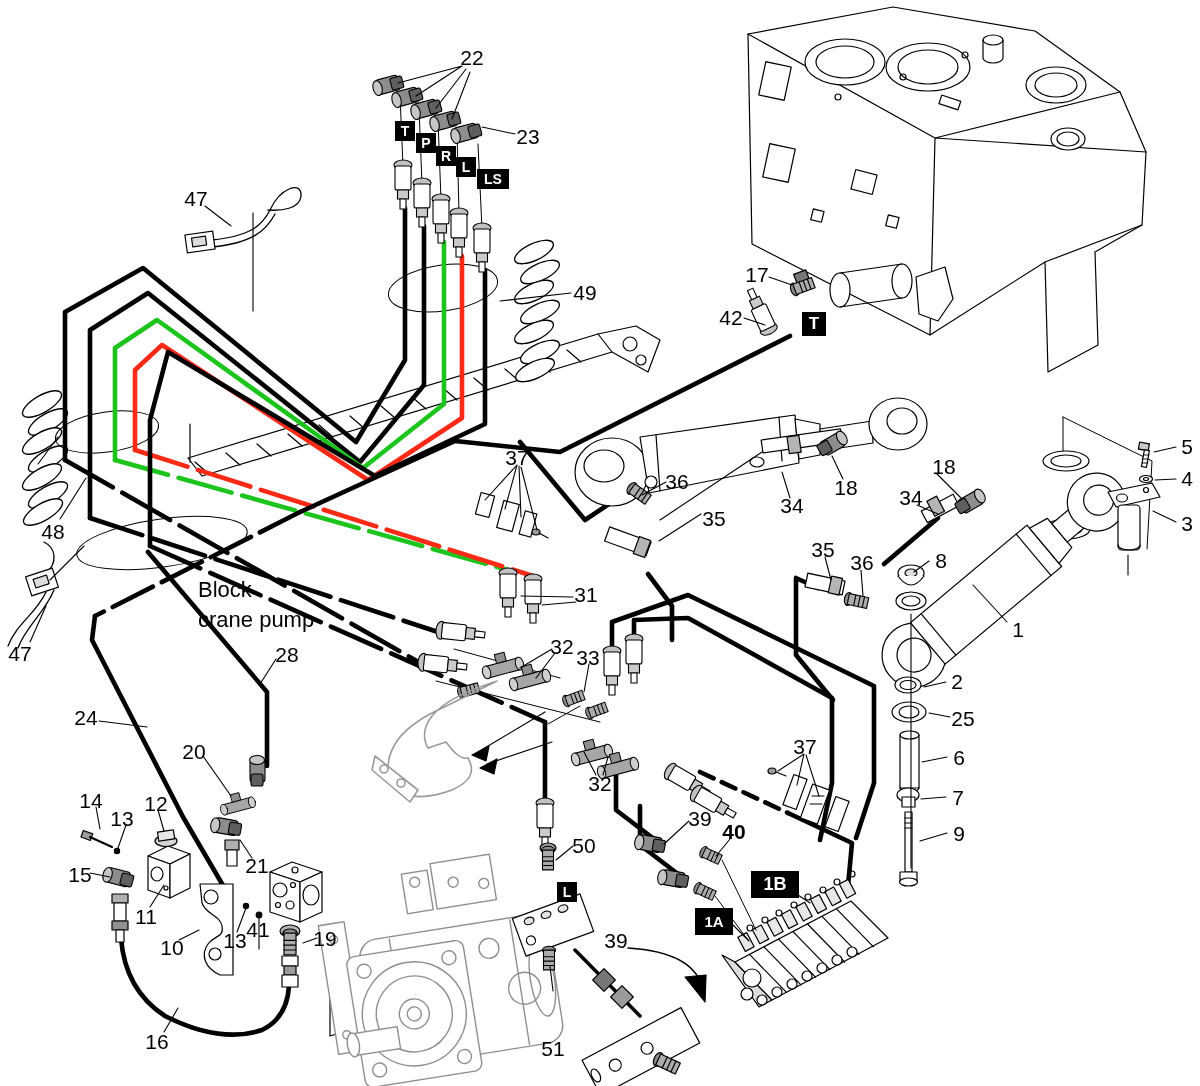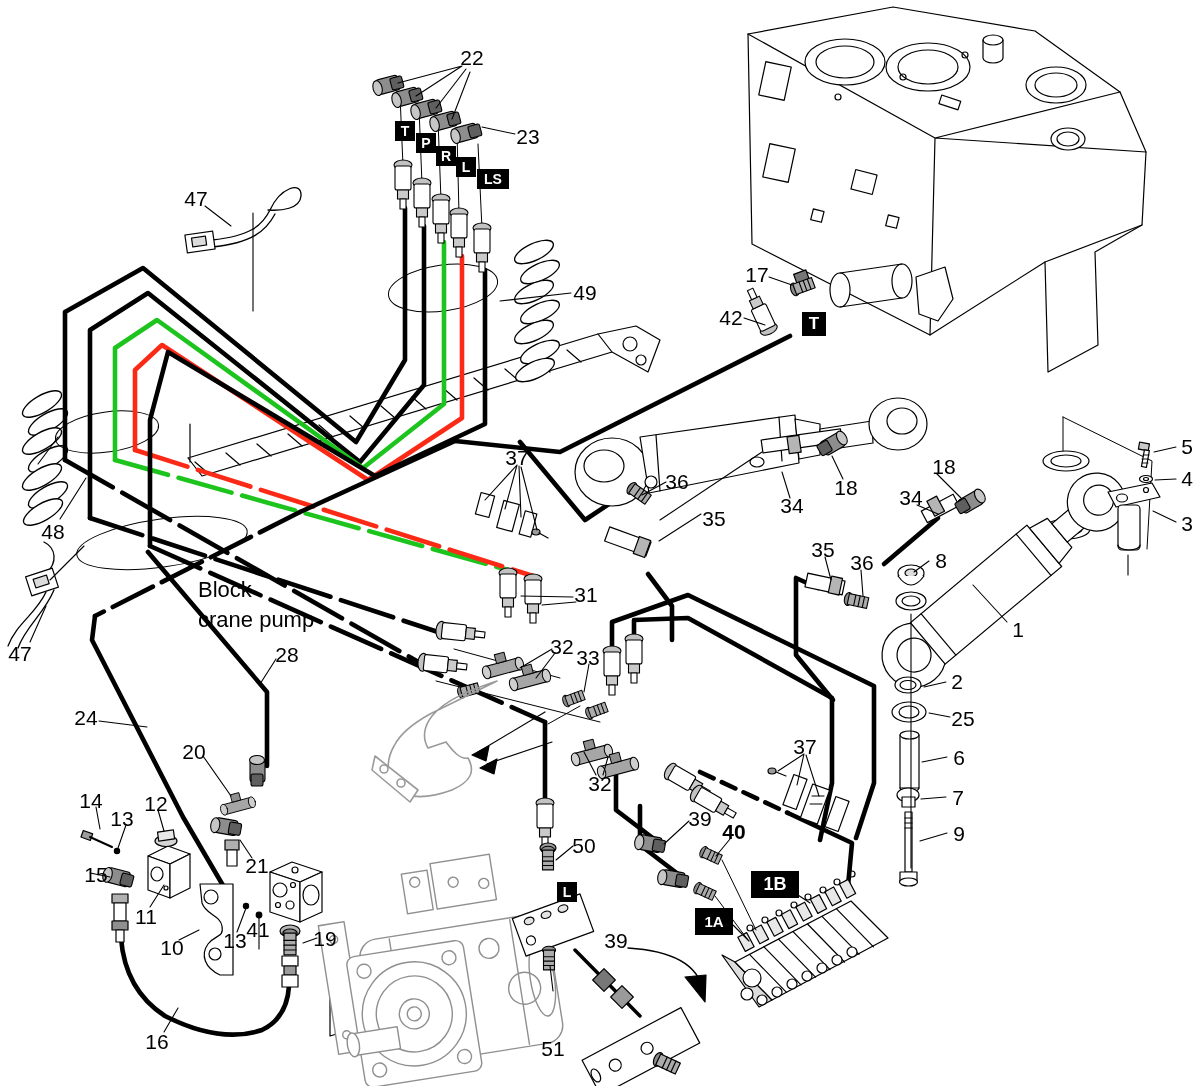--- a/index.html
+++ b/index.html
@@ -493,21 +493,21 @@
     <div class="callout" style="left: 959px; top: 757px;">6</div>
     <div class="callout" style="left: 958px; top: 797px;">7</div>
     <div class="callout" style="left: 959px; top: 833px;">9</div>
     <div class="callout" style="left: 805px; top: 746px;">37</div>
     <div class="callout" style="left: 287px; top: 654px;">28</div>
     <div class="callout" style="left: 86px; top: 717px;">24</div>
     <div class="callout" style="left: 194px; top: 751px;">20</div>
     <div class="callout" style="left: 91px; top: 800px;">14</div>
     <div class="callout" style="left: 122px; top: 818px;">13</div>
     <div class="callout" style="left: 156px; top: 803px;">12</div>
-    <div class="callout" style="left: 96px; top: 874px;">15</div>
+    <div class="callout" style="left: 80px; top: 874px;">15</div>
     <div class="callout" style="left: 146px; top: 916px;">11</div>
     <div class="callout" style="left: 172px; top: 947px;">10</div>
     <div class="callout" style="left: 235px; top: 940px;">13</div>
     <div class="callout" style="left: 258px; top: 929px;">41</div>
     <div class="callout" style="left: 325px; top: 938px;">19</div>
     <div class="callout" style="left: 257px; top: 865px;">21</div>
     <div class="callout" style="left: 157px; top: 1041px;">16</div>
     <div class="callout" style="left: 584px; top: 845px;">50</div>
     <div class="callout" style="left: 553px; top: 1000px; margin-top: 48px;">51</div>
     <div class="callout" style="left: 700px; top: 818px;">39</div>

